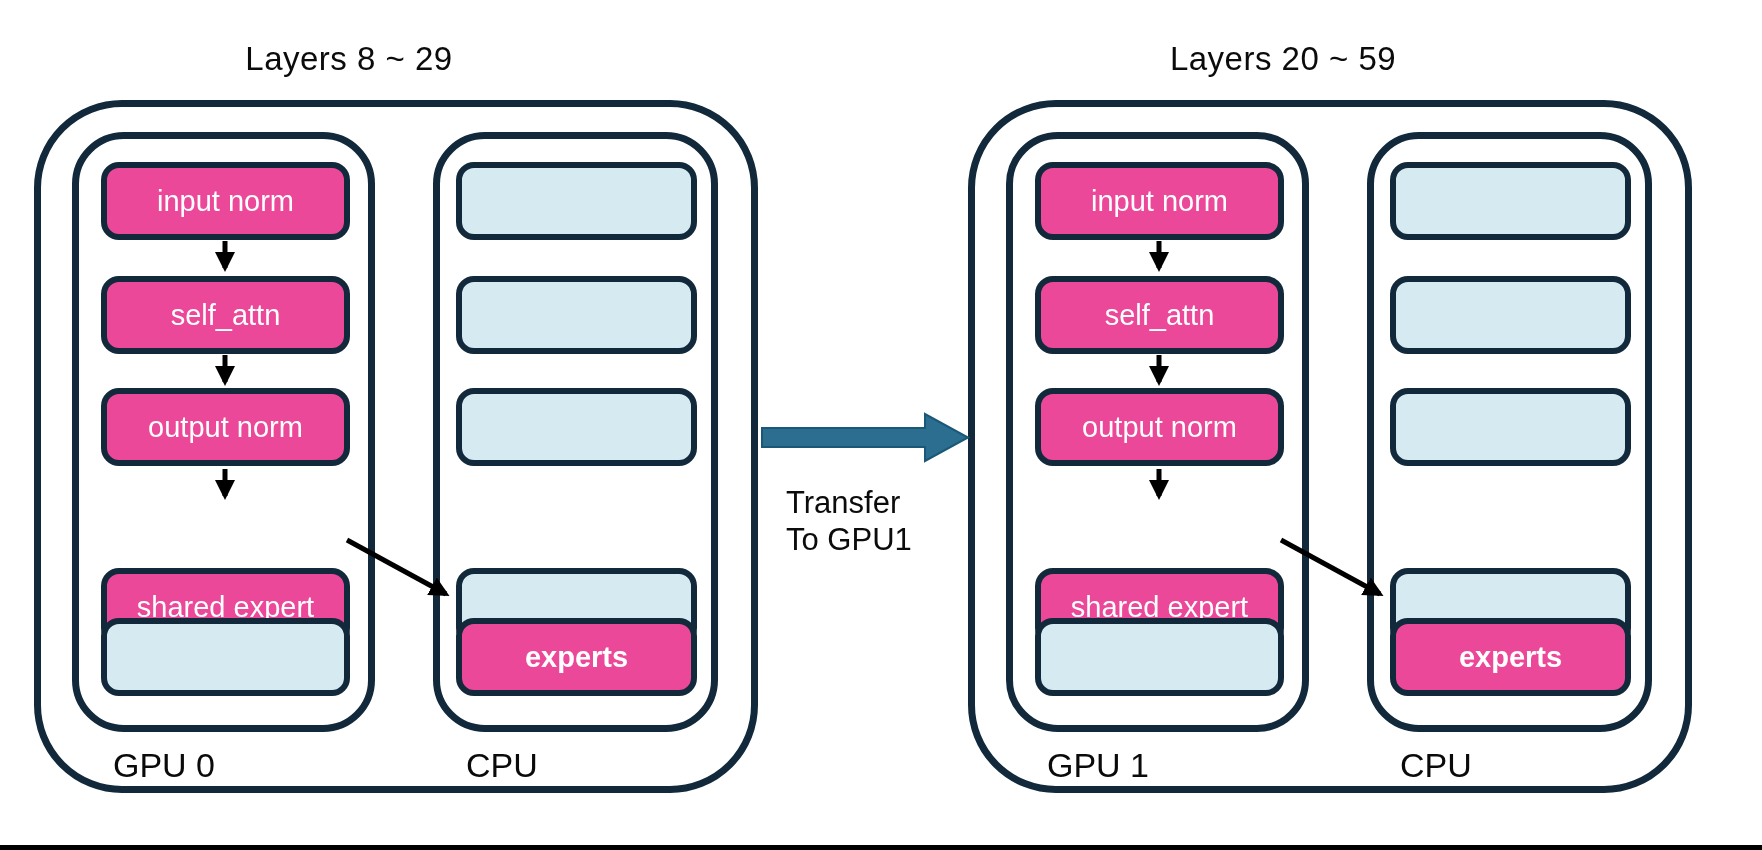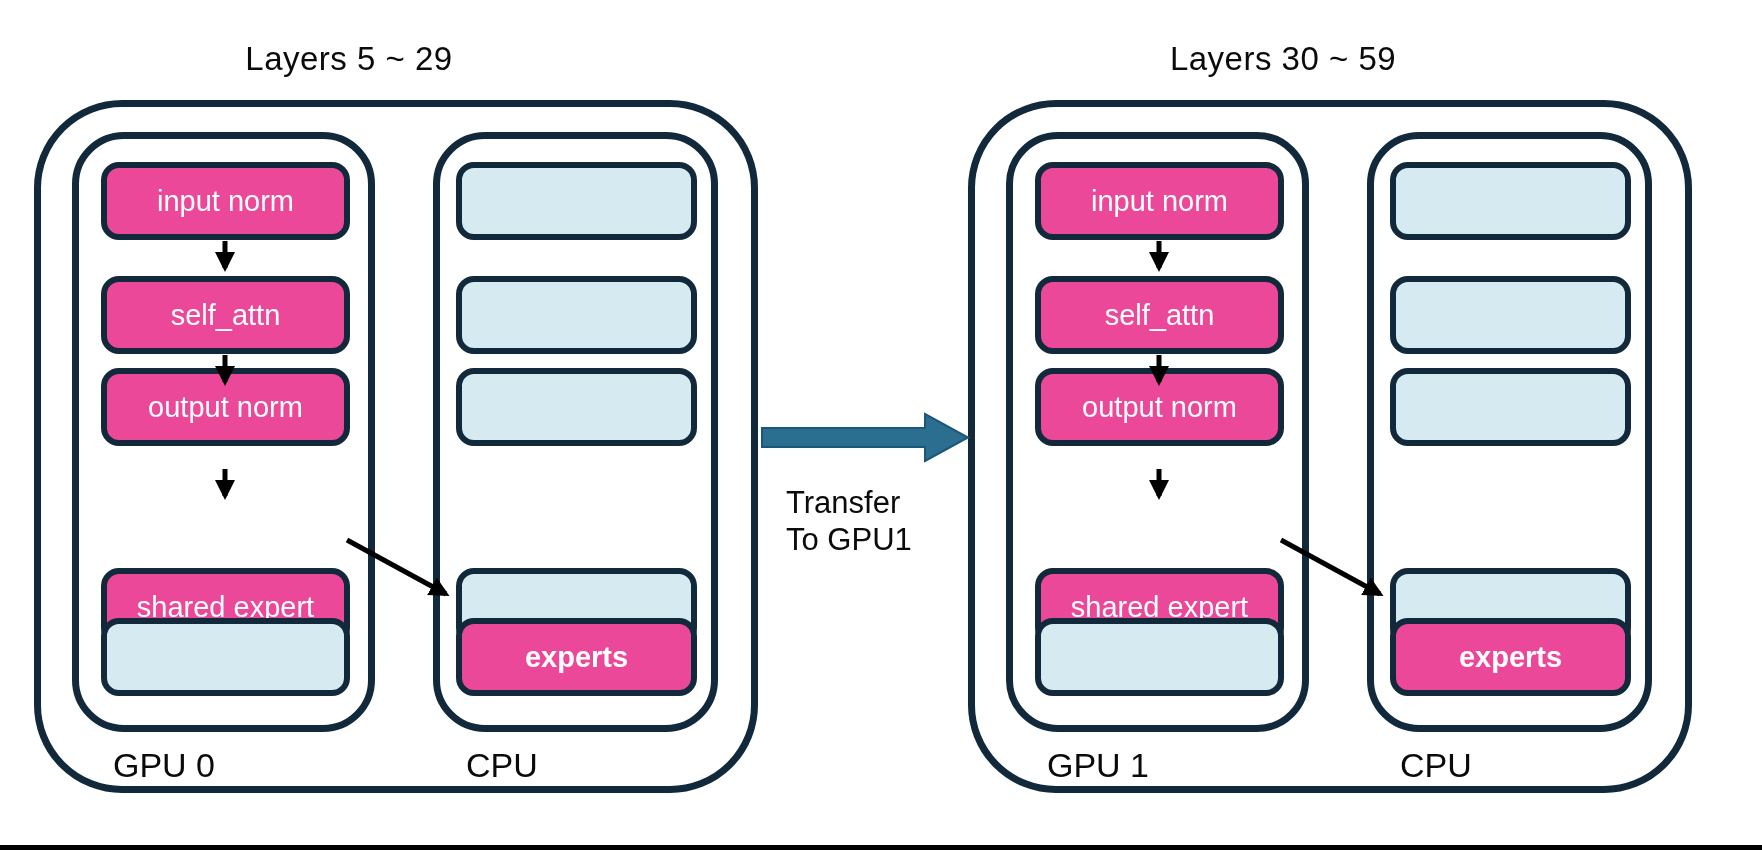--- a/index.html
+++ b/index.html
@@ -24,41 +24,41 @@
   .col-cpu{left:399px;width:285px;}
   .node{
     position:absolute;height:78px;border:6px solid #12293B;border-radius:18px;
     box-sizing:border-box;display:flex;align-items:center;justify-content:center;
     font-size:29px;font-weight:500;color:#ffffff;white-space:nowrap;
   }
   .node-gpu{left:67px;width:249px;}
   .node-cpu{left:422px;width:241px;}
   .salmon{background:#ec4899;}
   .blue{background:#D6EAF1;}
-  .row1{top:162px;} .row2{top:276px;} .row3{top:368px;} .row4{top:524px;margin-top:44px;} .row5{top:618px;font-weight:bold;}
+  .row1{top:162px;} .row2{top:276px;} .row3{top:388px;} .row4{top:524px;margin-top:44px;} .row5{top:618px;font-weight:bold;}
   .col-label{
     position:absolute;top:746px;width:220px;text-align:left;
     font-size:34px;font-weight:500;color:#0a0a0a;
   }
   .label-gpu{left:79px;}
   .label-cpu{left:432px;}
   .transfer-label{
     position:absolute;left:786px;top:460px;
     font-size:31px;font-weight:500;color:#0b0b0b;line-height:37px;white-space:nowrap;margin-top:24px;
   }
   #arrow-layer{position:absolute;left:0;top:0;pointer-events:none;}
   #bottom-line{position:absolute;left:0;top:845px;width:1762px;height:5px;background:#000000;}
 </style>
 </head>
 <body>
 
 <div id="canvas">
 
   <div class="group" style="left:34px;">
-    <div class="group-title">Layers 5 ~ 29</div>
+    <div class="group-title">Layers 8 ~ 29</div>
     <div class="outer-box"></div>
 
     <div class="col-box col-gpu"></div>
     <div class="node node-gpu salmon row1">input norm</div>
     <div class="node node-gpu salmon row2">self_attn</div>
     <div class="node node-gpu salmon row3">output norm</div>
     <div class="node node-gpu salmon row4">shared expert</div>
     <div class="node node-gpu blue row5"></div>
 
     <div class="col-box col-cpu"></div>
@@ -66,21 +66,21 @@
     <div class="node node-cpu blue row2"></div>
     <div class="node node-cpu blue row3"></div>
     <div class="node node-cpu blue row4"></div>
     <div class="node node-cpu salmon row5">experts</div>
 
     <div class="col-label label-gpu">GPU 0</div>
     <div class="col-label label-cpu">CPU</div>
   </div>
 
   <div class="group" style="left:968px;">
-    <div class="group-title">Layers 30 ~ 59</div>
+    <div class="group-title">Layers 20 ~ 59</div>
     <div class="outer-box"></div>
 
     <div class="col-box col-gpu"></div>
     <div class="node node-gpu salmon row1">input norm</div>
     <div class="node node-gpu salmon row2">self_attn</div>
     <div class="node node-gpu salmon row3">output norm</div>
     <div class="node node-gpu salmon row4">shared expert</div>
     <div class="node node-gpu blue row5"></div>
 
     <div class="col-box col-cpu"></div>

